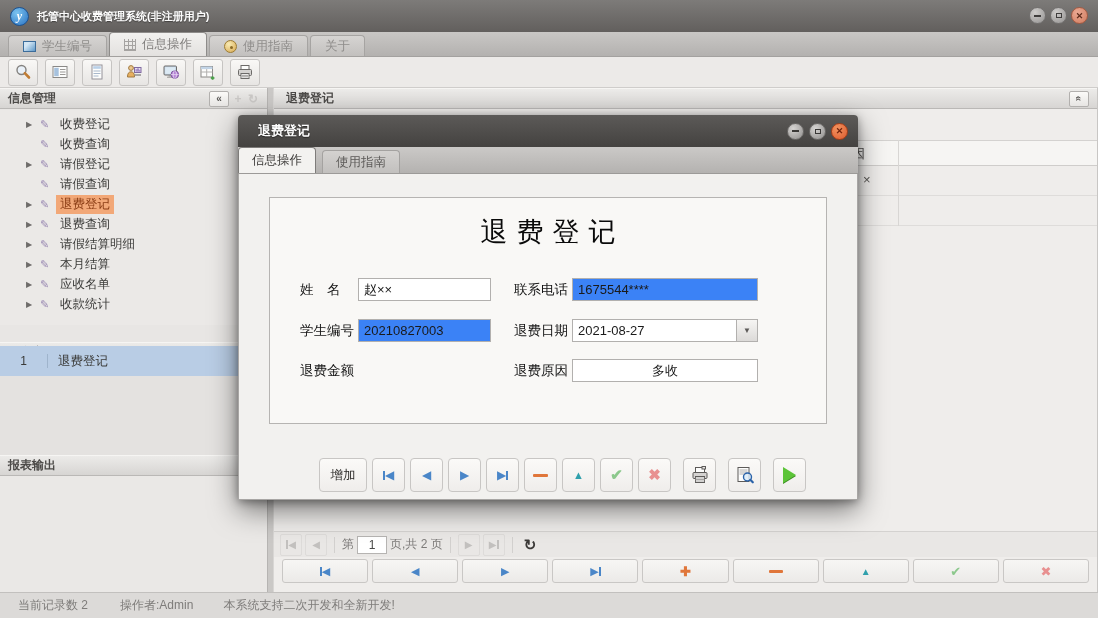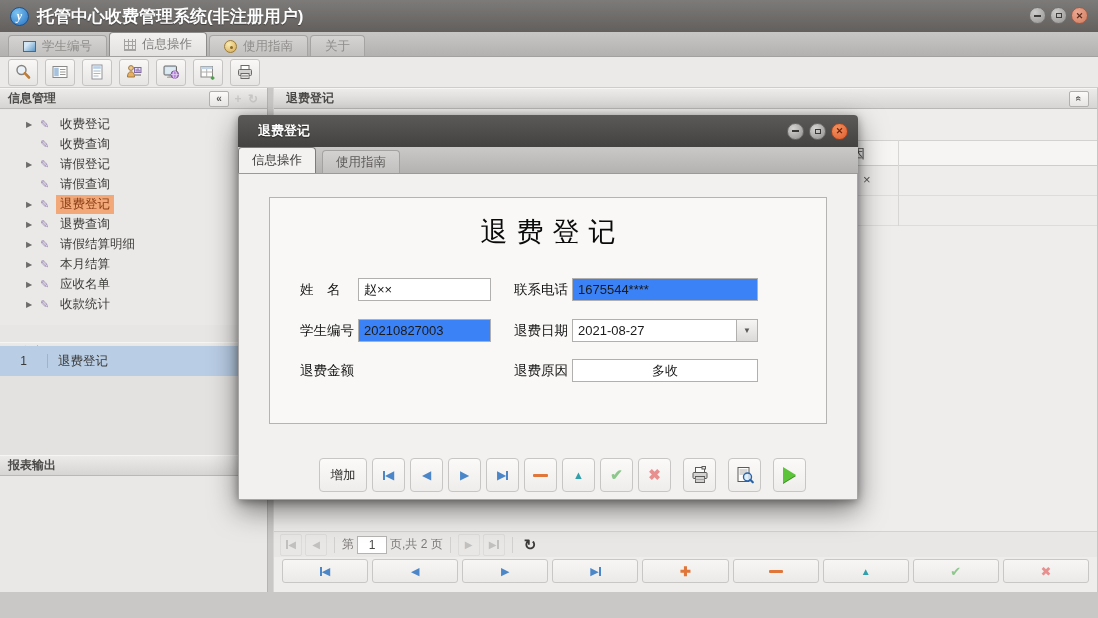--- a/index.html
+++ b/index.html
@@ -6,21 +6,21 @@
   html,body { width:1098px; height:618px; overflow:hidden; }
   body { font-family:"Liberation Sans", sans-serif; background:#cac8c6; }
   .app { position:relative; width:1098px; height:618px; background:#cac8c6; }
 
   
   .titlebar { position:absolute; left:0; top:0; width:1098px; height:32px;
     background:linear-gradient(#7d7b79,#625f5d); display:flex; align-items:center; }
   .logo { width:19px; height:19px; border-radius:50%; margin-left:10px;
     background:radial-gradient(circle at 35% 30%, #7cc4f0, #2a72c2); border:1px solid #1a5292;
     color:#fff; font:italic bold 12px "Liberation Serif", serif; display:flex; align-items:center; justify-content:center; }
-  .titlebar .wtitle { color:#fdfdfd; font-size:17px; font-weight:bold; margin-left:8px; text-shadow:0 1px 1px rgba(0,0,0,.4); }
+  .titlebar .wtitle { color:#fdfdfd; font-size:11px; font-weight:bold; margin-left:8px; text-shadow:0 1px 1px rgba(0,0,0,.4); }
   .win-controls { position:absolute; right:10px; top:7px; display:flex; gap:4px; }
   .wc { width:17px; height:17px; border-radius:50%; display:flex; align-items:center; justify-content:center;
     background:radial-gradient(circle at 35% 30%, #cfcdcb, #939190); border:1px solid #737170; cursor:default; }
   .wc .bar { width:7px; height:2px; background:#3f3d3c; }
   .wc .box { width:6px; height:5px; border:1.5px solid #3f3d3c; }
   .wc.close-main { background:radial-gradient(circle at 35% 30%, #eba993, #d07c5f); border:1px solid #a45a42;
     color:#5f2d1c; font-size:9px; font-weight:bold; }
 
   
   .tabstrip { position:absolute; left:0; top:32px; width:1098px; height:25px;
@@ -413,20 +413,25 @@
         </div>
       <div class="bn-btn c-green">
           <span style="font-size:13px">✔</span>
         </div>
       <div class="bn-btn c-red">
           <span style="font-size:13px">✖</span>
         </div>
     </div>
   </div>
 
+  <div class="statusbar">
+    <span>当前记录数 2</span>
+    <span class="op">操作者:Admin</span>
+    <span class="msg">本系统支持二次开发和全新开发!</span>
+  </div>
 
   <div class="dialog">
     <div class="dlg-title">
       <span class="t">退费登记</span>
       <span class="dlg-controls">
         <span class="dc">
             <span class="bar"></span>
           </span>
         <span class="dc">
             <span class="box"></span>

